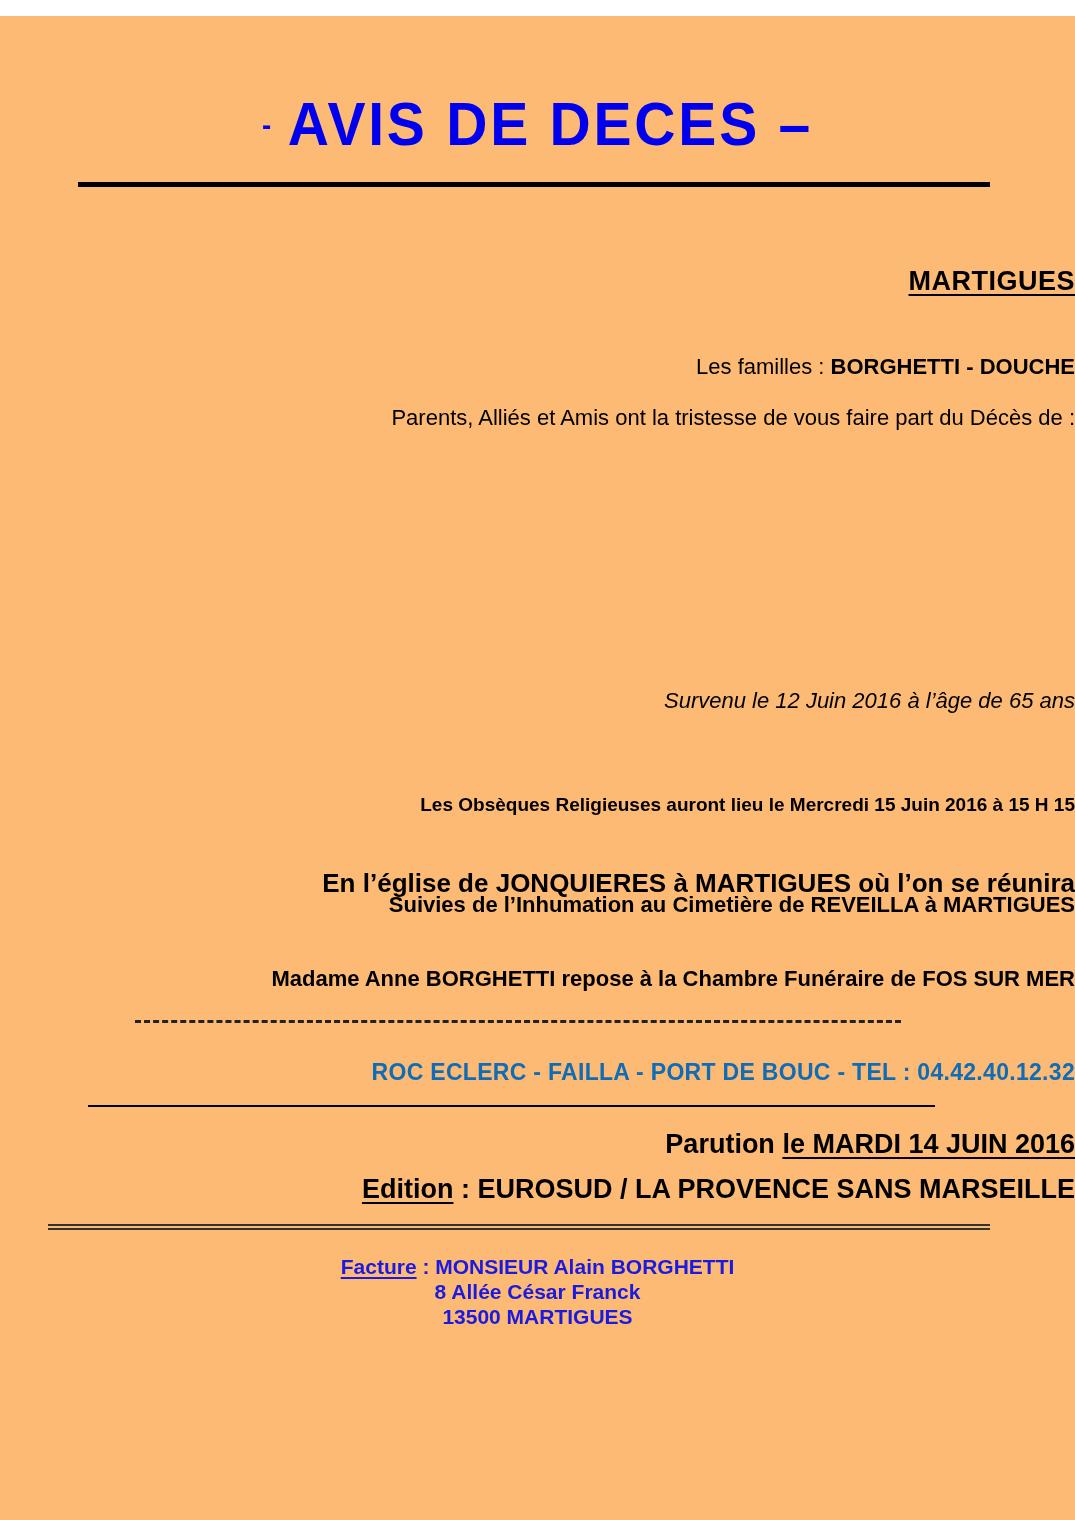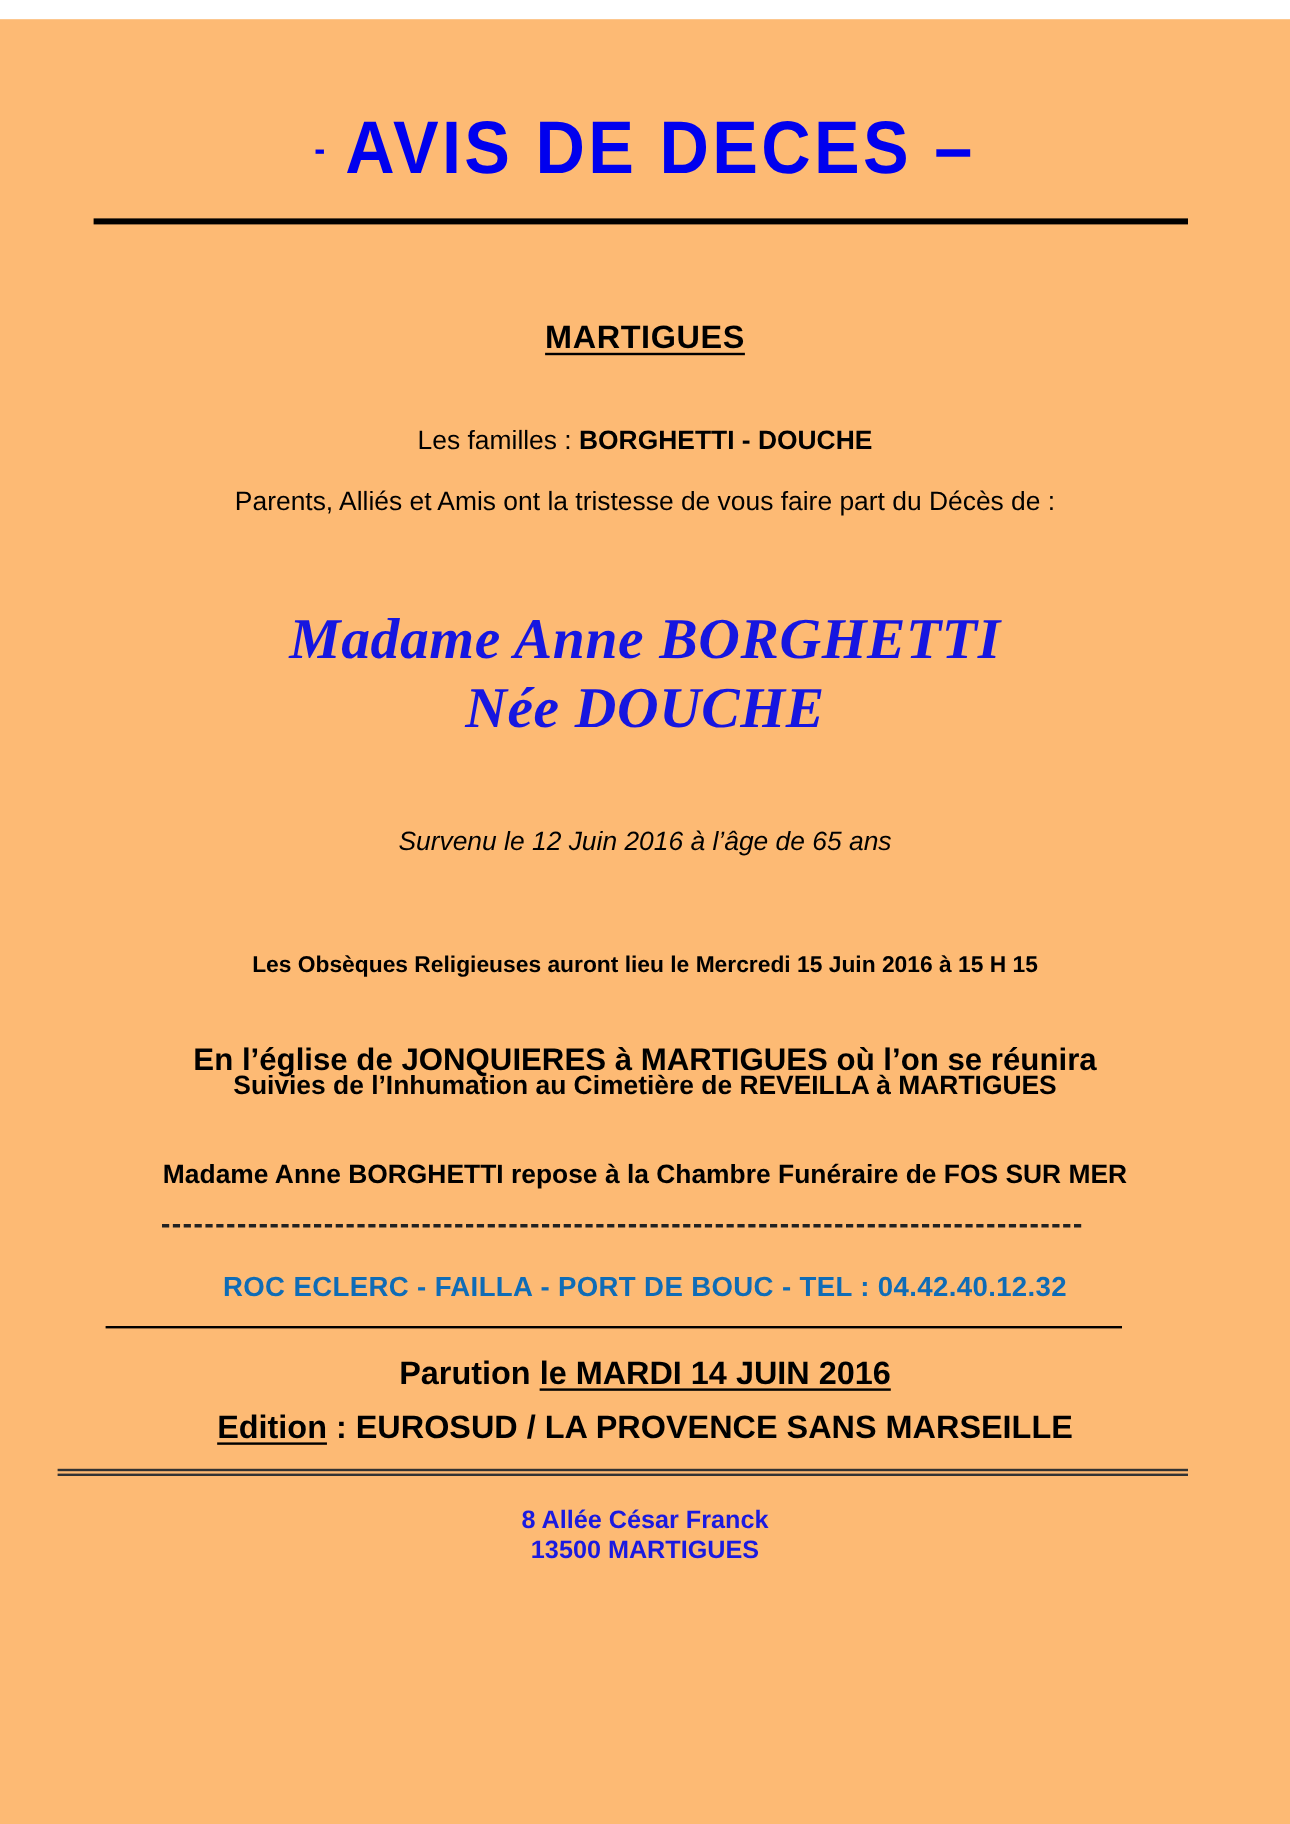--- a/index.html
+++ b/index.html
@@ -59,21 +59,21 @@
     width: 912px;
     height: 5px;
     background: #000000;
   }
 
   
   .line {
     position: absolute;
     left: 0;
     width: 1075px;
-    text-align: center;
+    text-align: right;
     white-space: nowrap;
   }
   .narrow {
     font-family: "Liberation Sans Narrow", "Liberation Sans", sans-serif;
   }
 
   .city {
     top: 250px;
     font-size: 27px;
     font-weight: bold;
@@ -220,41 +220,38 @@
     <div class="doc-title"><span class="lead-dash">-</span><span class="title-main">AVIS  DE  DECES –</span></div>
   </div>
   <div class="rule-header"></div>
 
   <div class="line narrow city"><span>MARTIGUES</span></div>
 
   <div class="line narrow families"><span>Les familles : </span><b>BORGHETTI - DOUCHE</b></div>
 
   <div class="line narrow parents">Parents, Alliés et Amis ont la tristesse de vous faire part du Décès de :</div>
 
-  <div class="name-block">
-    <div>Madame Anne BORGHETTI</div>
-    <div>Née DOUCHE</div>
-  </div>
 
   <div class="line narrow survenu">Survenu le 12 Juin 2016 à l’âge de 65 ans</div>
 
   <div class="line narrow obseques">Les Obsèques Religieuses auront lieu le Mercredi 15 Juin 2016 à 15 H 15</div>
   <div class="line narrow eglise">En l’église de JONQUIERES à MARTIGUES où l’on se réunira</div>
   <div class="line narrow inhumation">Suivies de l’Inhumation au Cimetière de REVEILLA à MARTIGUES</div>
   <div class="line narrow repose">Madame Anne BORGHETTI repose à la Chambre Funéraire de FOS SUR MER</div>
 
   <div class="rule-dashed"></div>
 
   <div class="line narrow funeral">ROC ECLERC - FAILLA  -  PORT DE BOUC -  TEL : 04.42.40.12.32</div>
 
   <div class="rule-thin"></div>
 
   <div class="line narrow parution"><span>Parution </span><u>le MARDI 14 JUIN 2016</u></div>
   <div class="line narrow edition"><u>Edition</u><span> : EUROSUD / LA PROVENCE SANS MARSEILLE</span></div>
 
   <div class="rule-double"></div>
 
   <div class="invoice">
+    <div><span class="lbl">Facture</span><span> : MONSIEUR Alain BORGHETTI</span></div>
     <div>8 Allée César Franck</div>
     <div>13500 MARTIGUES</div>
   </div>
 
 </div>
 
 </body></html>

